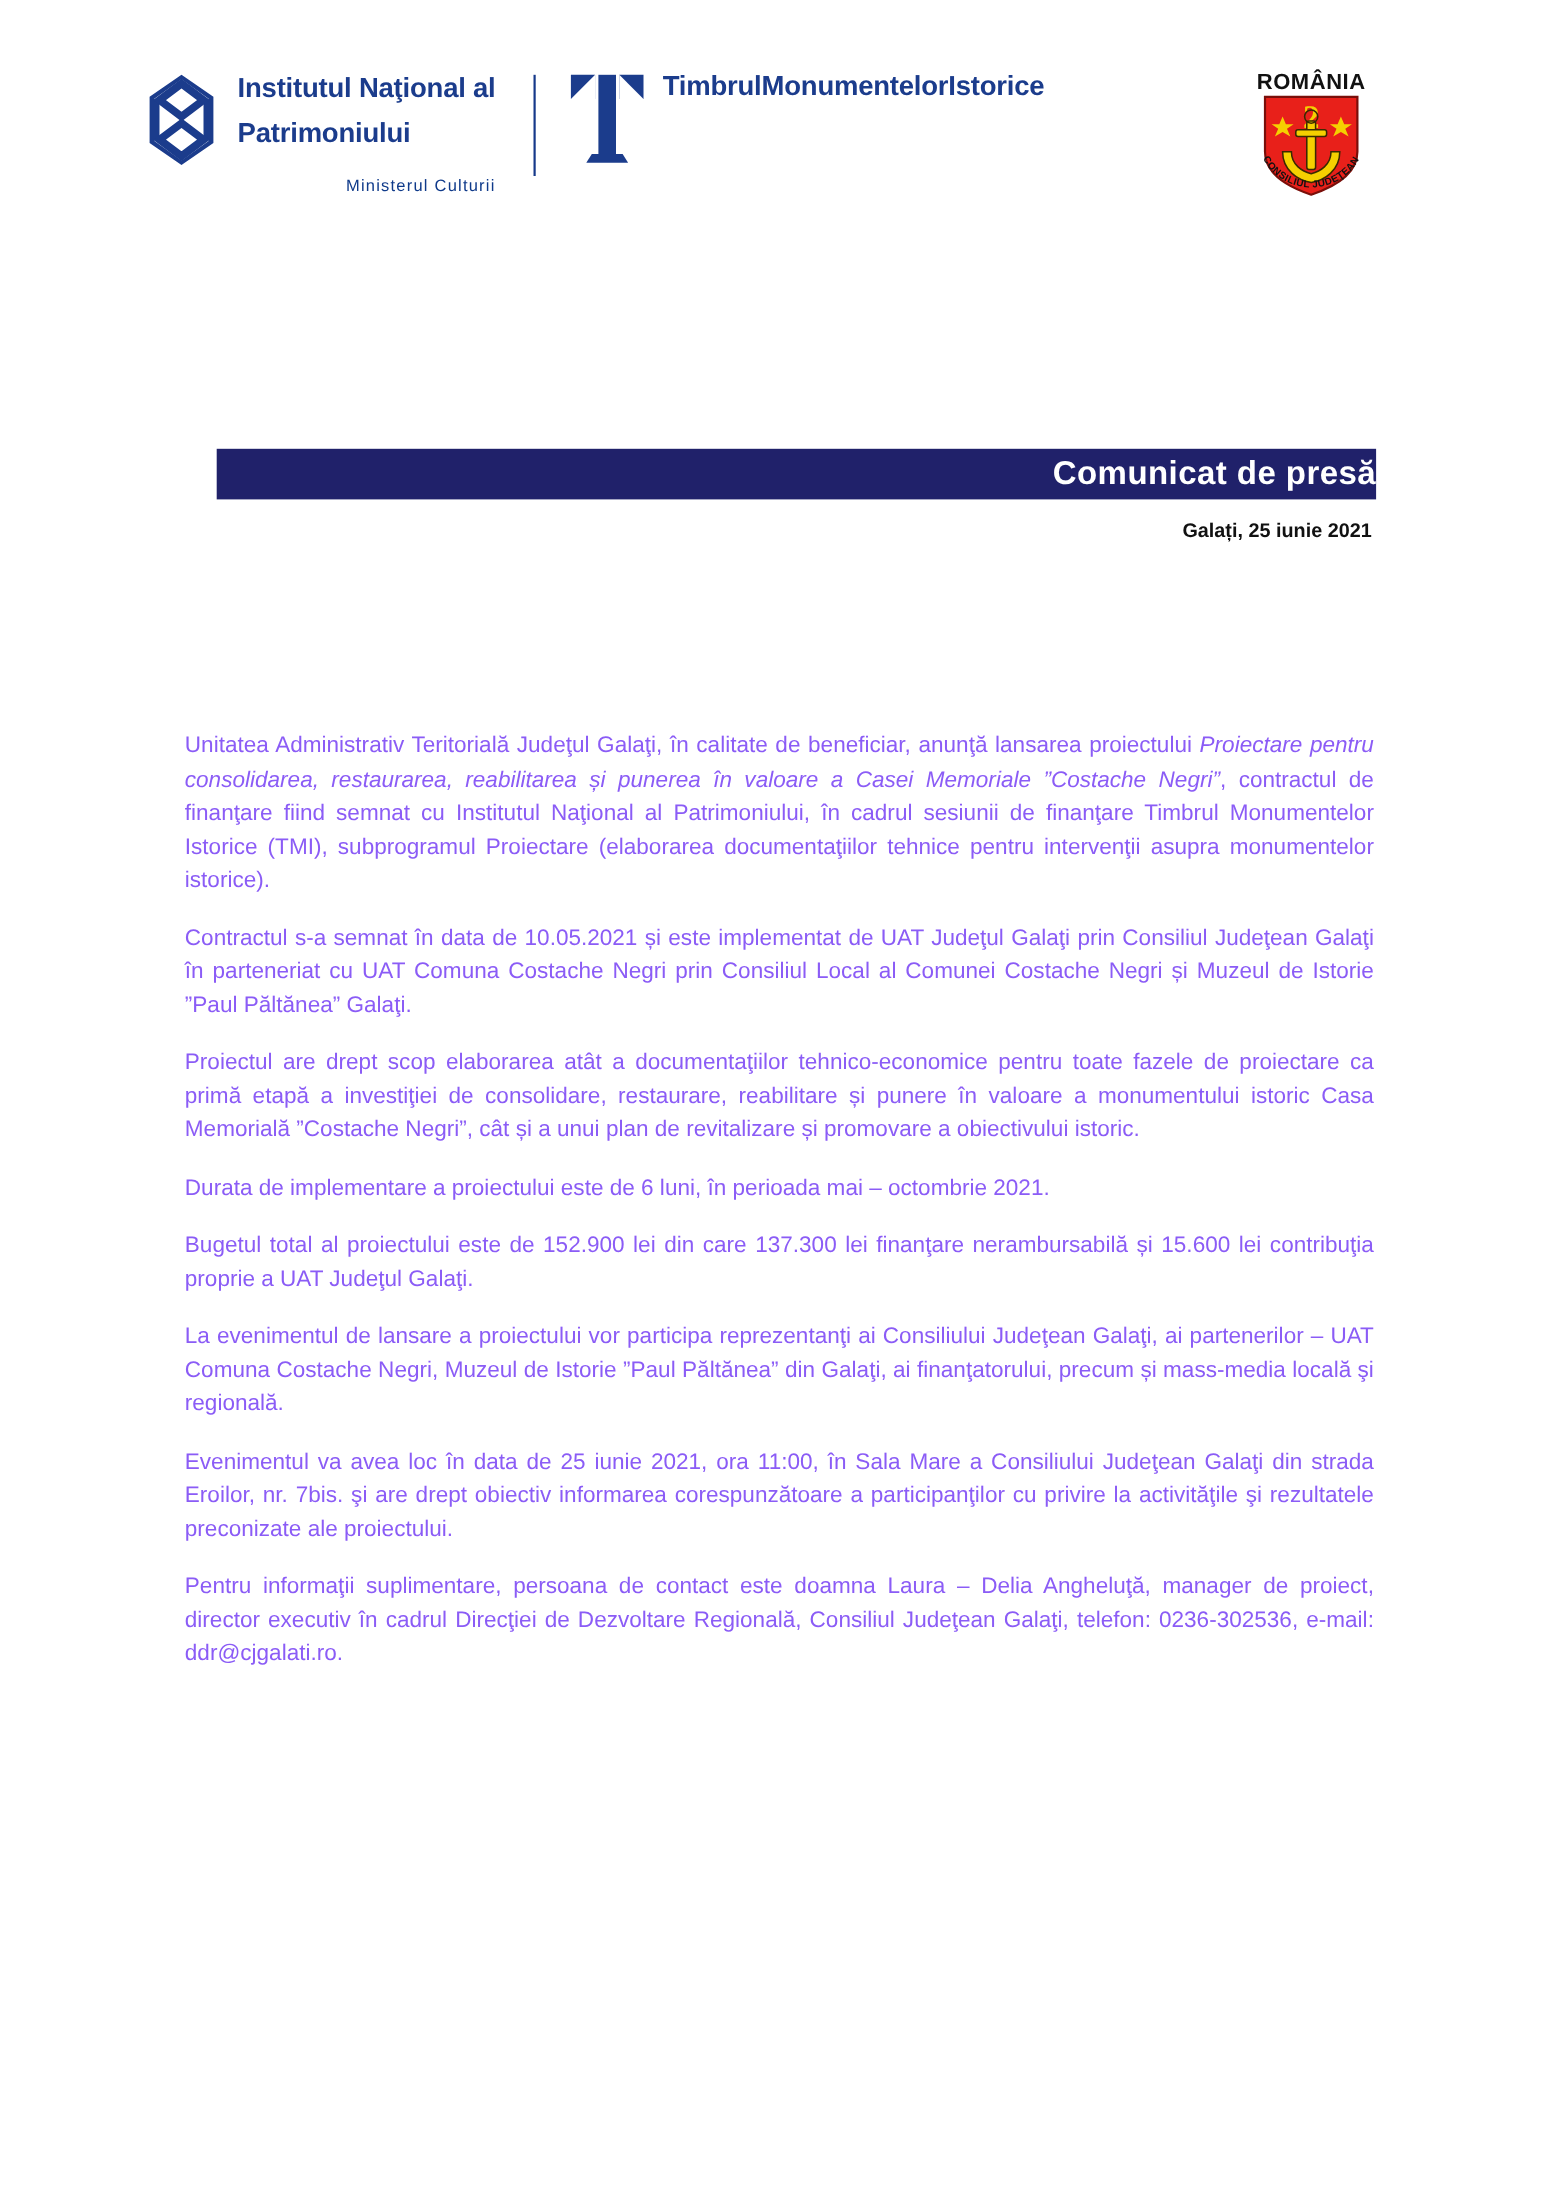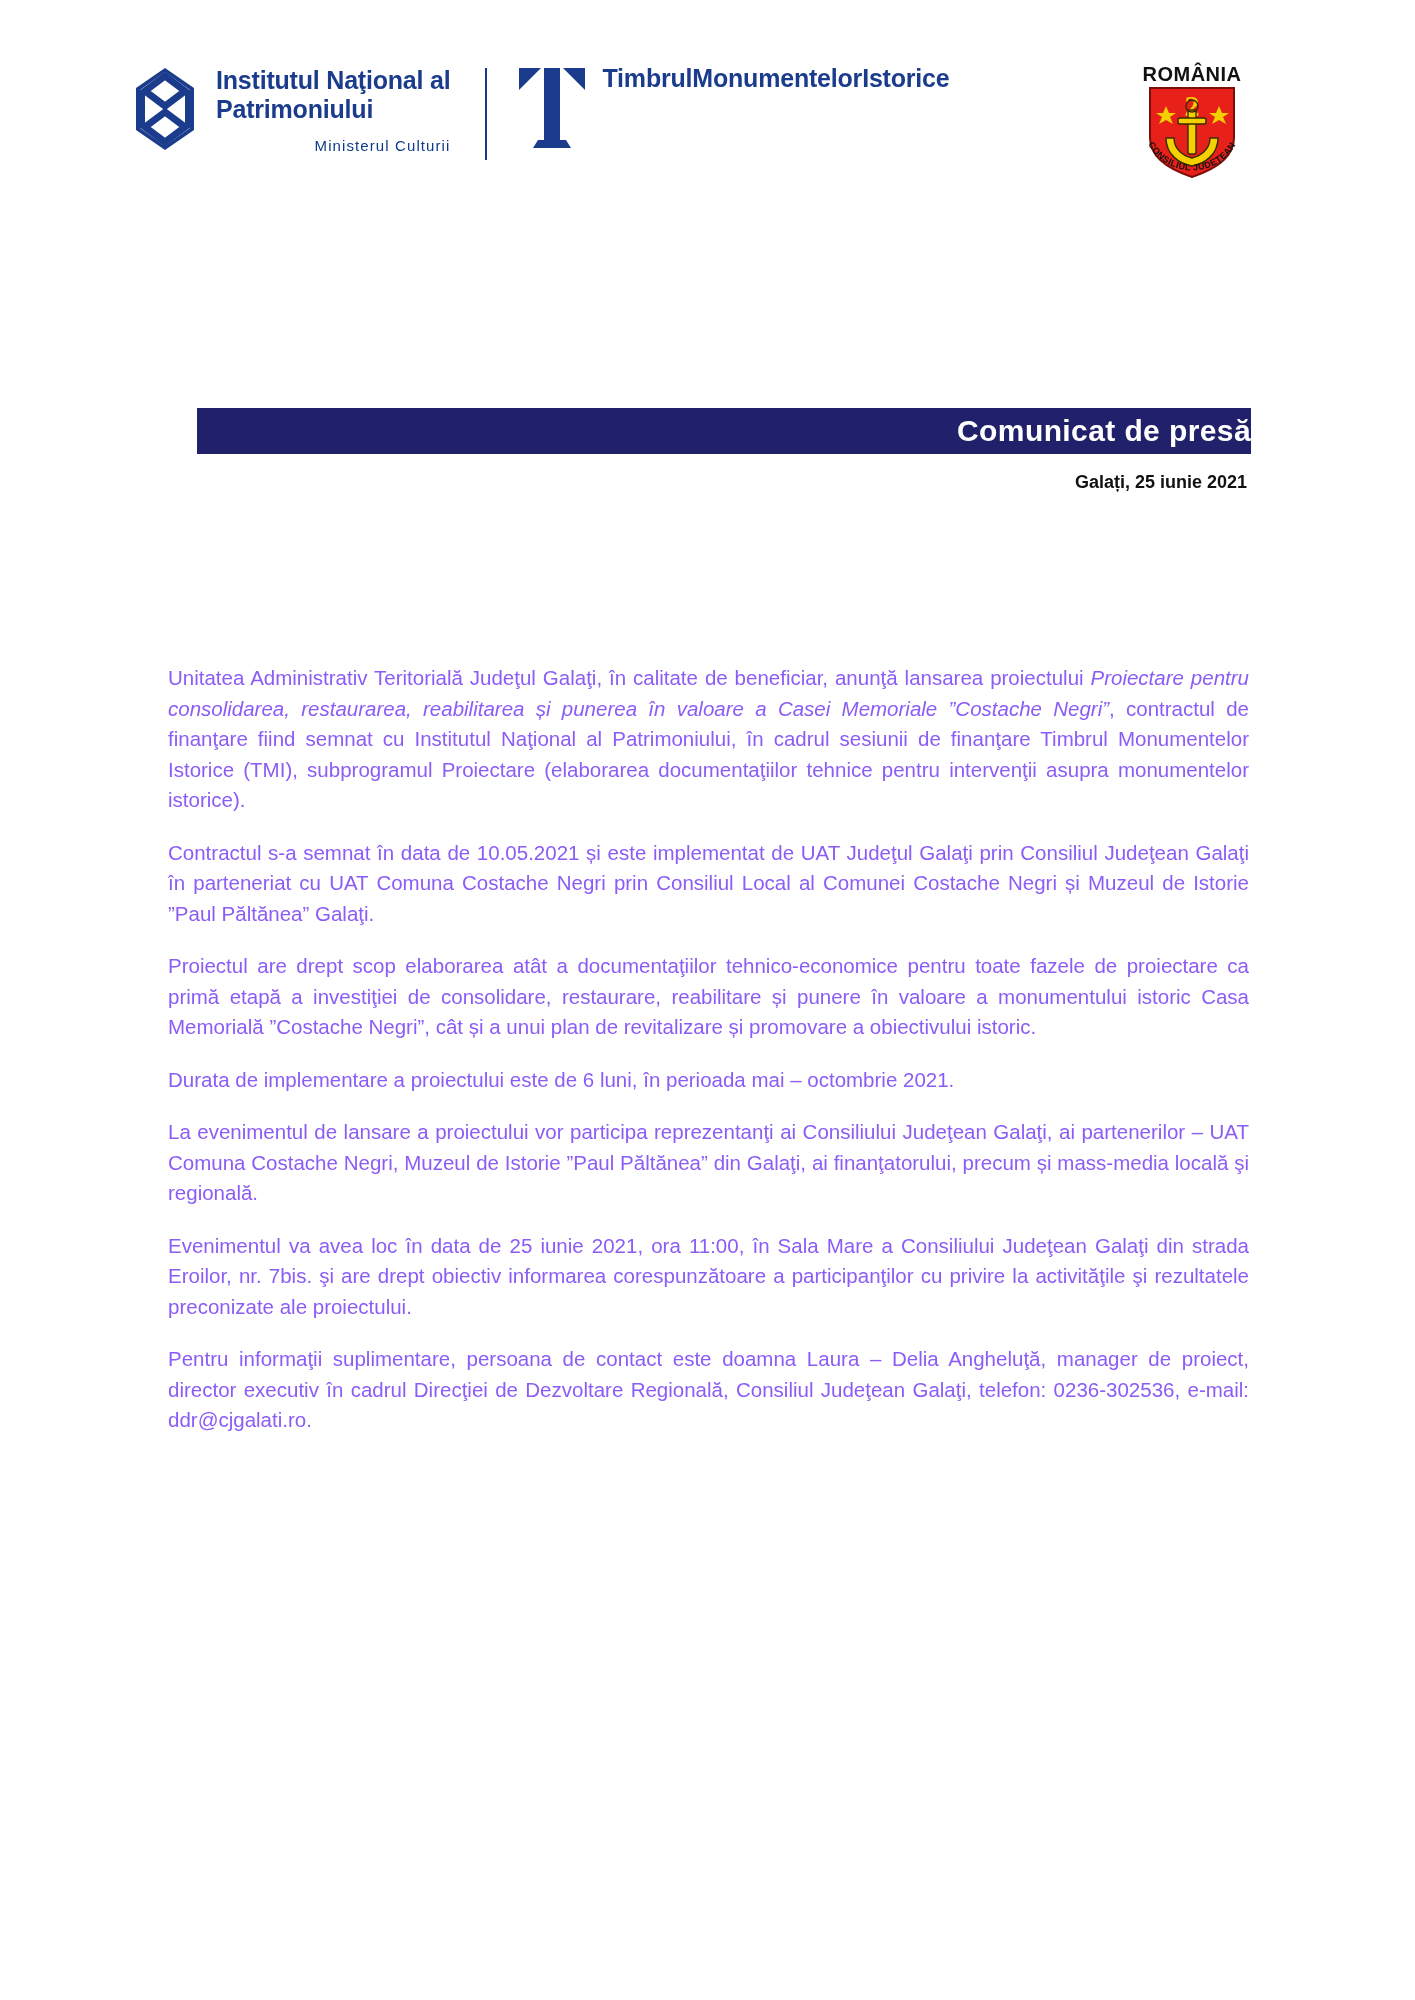--- a/index.html
+++ b/index.html
@@ -51,20 +51,21 @@
     margin-right: 14px;
     margin-top: 4px;
     flex: 0 0 auto;
   }
 
   .inp-text {
     display: flex;
     flex-direction: column;
     justify-content: space-between;
     padding-top: 4px;
+    gap: 12px;
   }
   .inp-line {
     font-family: "Liberation Sans", sans-serif;
     font-weight: bold;
     font-size: 25px;
     line-height: 29px;
     color: #1b3c8c;
     letter-spacing: -0.2px;
     white-space: nowrap;
   }
@@ -277,20 +278,21 @@
   <div class="content">
 
     <p class="para"><span>Unitatea Administrativ Teritorială Judeţul Galaţi, în calitate de beneficiar, anunţă lansarea proiectului </span><i>Proiectare pentru consolidarea, restaurarea, reabilitarea și punerea în valoare a Casei Memoriale ”Costache Negri”</i><span>, contractul de finanţare fiind semnat cu Institutul Naţional al Patrimoniului, în cadrul sesiunii de finanţare Timbrul Monumentelor Istorice (TMI), subprogramul Proiectare (elaborarea documentaţiilor tehnice pentru intervenţii asupra monumentelor istorice).</span></p>
 
     <p class="para">Contractul s-a semnat în data de 10.05.2021 și este implementat de UAT Judeţul Galaţi prin Consiliul Judeţean Galaţi în parteneriat cu UAT Comuna Costache Negri prin Consiliul Local al Comunei Costache Negri și Muzeul de Istorie ”Paul Păltănea” Galaţi.</p>
 
     <p class="para">Proiectul are drept scop elaborarea atât a documentaţiilor tehnico-economice pentru toate fazele de proiectare ca primă etapă a investiţiei de consolidare, restaurare, reabilitare și punere în valoare a monumentului istoric Casa Memorială ”Costache Negri”, cât și a unui plan de revitalizare și promovare a obiectivului istoric.</p>
 
     <p class="para">Durata de implementare a proiectului este de 6 luni, în perioada mai – octombrie 2021.</p>
 
+    <p class="para">Bugetul total al proiectului este de 152.900 lei din care 137.300 lei finanţare nerambursabilă și 15.600 lei contribuţia proprie a UAT Judeţul Galaţi.</p>
 
     <p class="para">La evenimentul de lansare a proiectului vor participa reprezentanţi ai Consiliului Judeţean Galaţi, ai partenerilor – UAT Comuna Costache Negri, Muzeul de Istorie ”Paul Păltănea” din Galaţi, ai finanţatorului, precum și mass-media locală şi regională.</p>
 
     <p class="para">Evenimentul va avea loc în data de 25 iunie 2021, ora 11:00, în Sala Mare a Consiliului Judeţean Galaţi din strada Eroilor, nr. 7bis. şi are drept obiectiv informarea corespunzătoare a participanţilor cu privire la activităţile şi rezultatele preconizate ale proiectului.</p>
 
     <p class="para">Pentru informaţii suplimentare, persoana de contact este doamna Laura – Delia Angheluţă, manager de proiect, director executiv în cadrul Direcţiei de Dezvoltare Regională, Consiliul Judeţean Galaţi, telefon: 0236-302536, e-mail: ddr@cjgalati.ro.</p>
 
   </div>
 
 </div>

